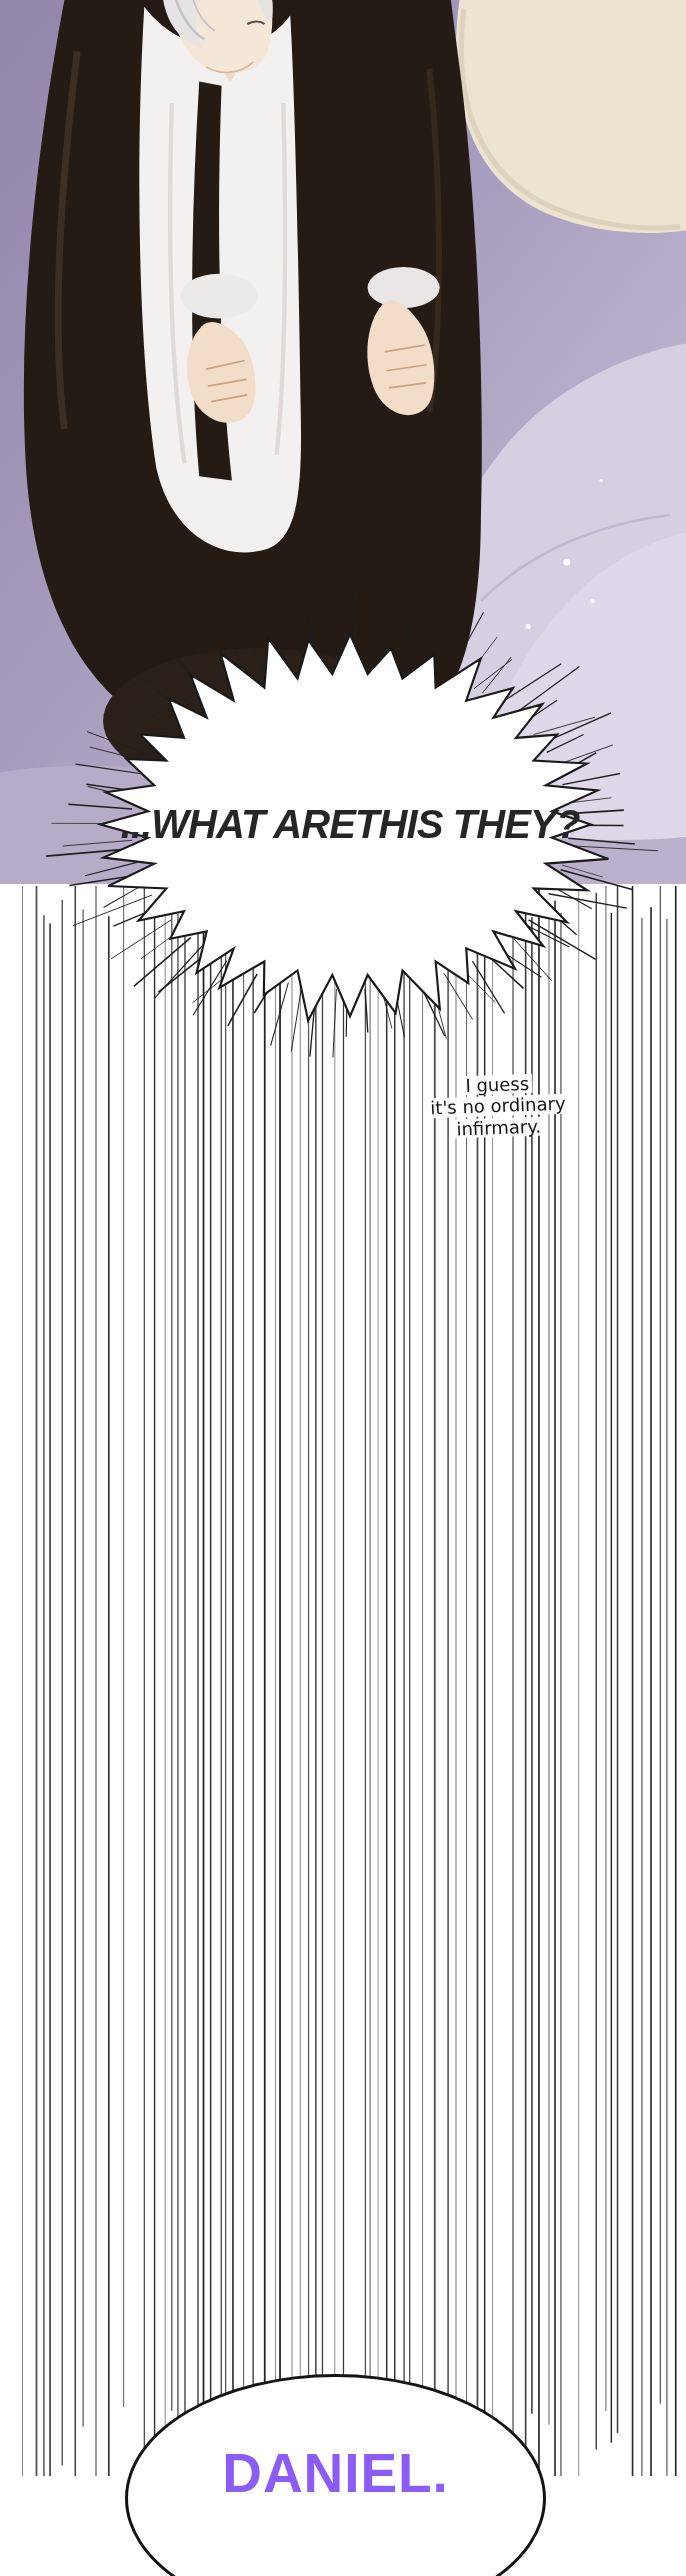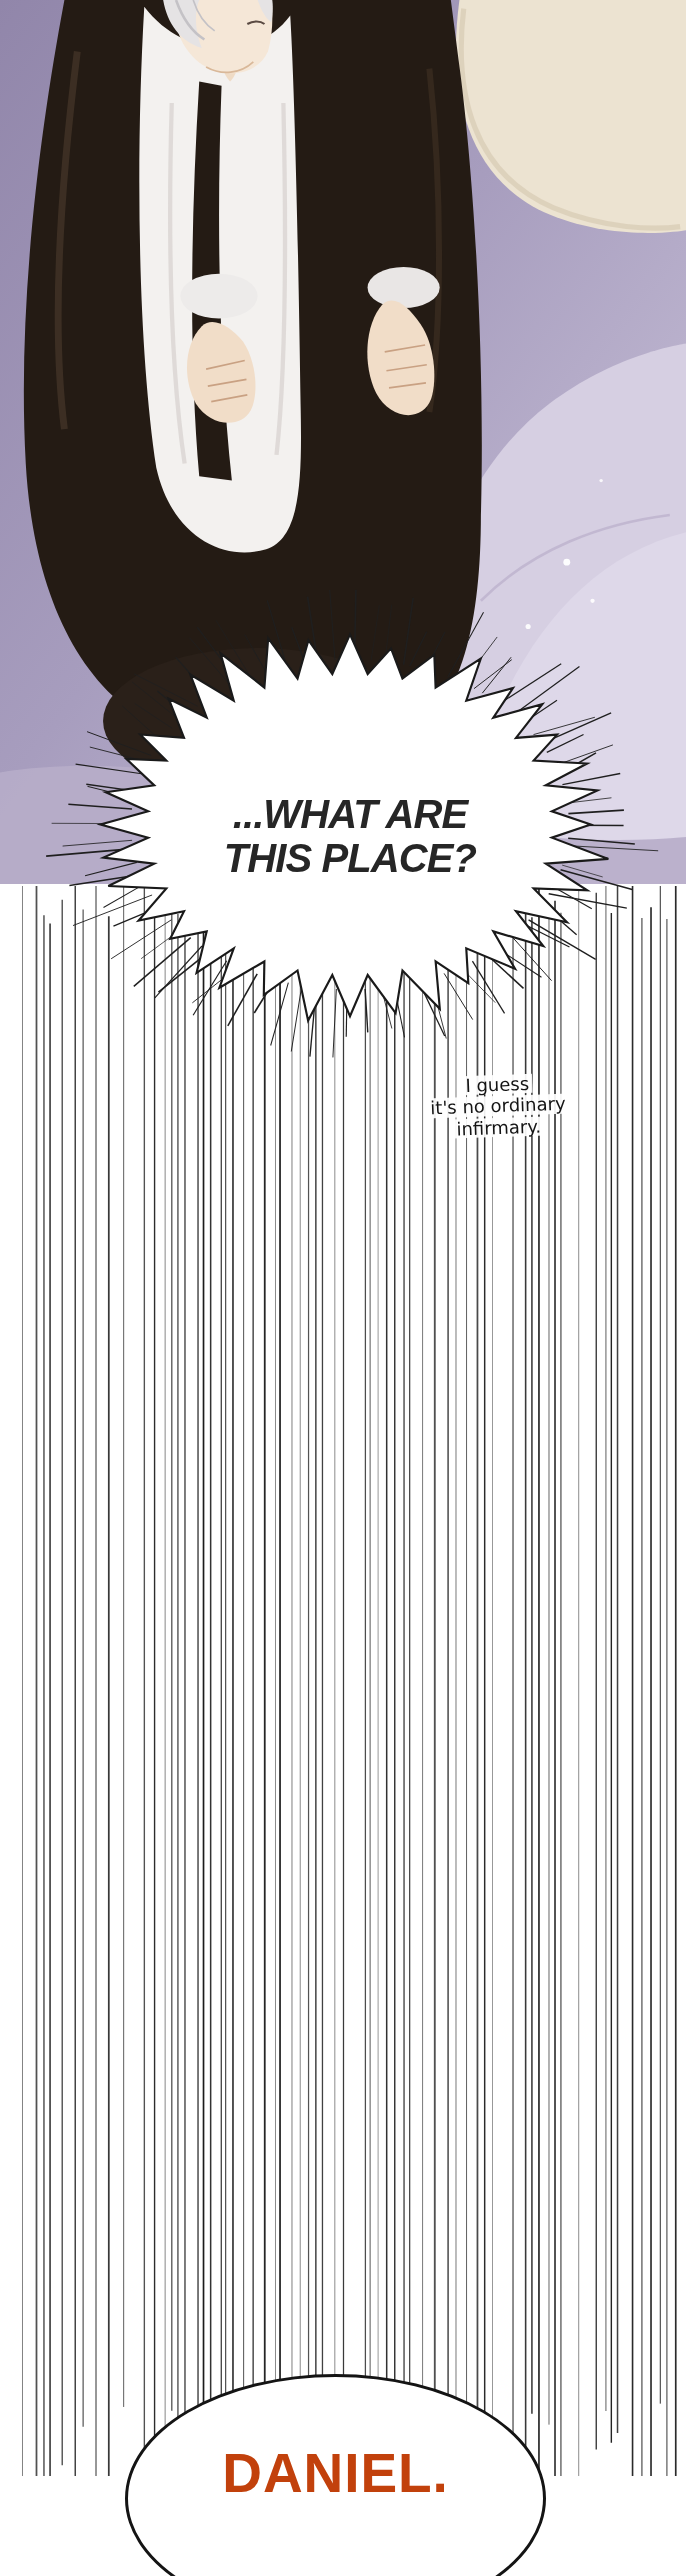--- a/index.html
+++ b/index.html
@@ -10,39 +10,39 @@
   .art-panel{position:absolute;left:0;top:0;width:687px;height:884px;overflow:hidden;}
   .art-panel svg{display:block;width:100%;height:100%;}
 
   
   .speed-lines{position:absolute;left:0;top:886px;width:687px;height:1590px;}
   .speed-lines svg{display:block;width:100%;height:100%;}
 
   
   .speech-burst{position:absolute;left:22px;top:554px;width:656px;height:541px;}
   .speech-burst svg{position:absolute;left:0;top:0;width:100%;height:100%;}
-  .burst-text{position:absolute;left:0;top:12px;width:100%;height:100%;
-      display:flex;flex-direction:column;align-items:center;justify-content:center;
+  .burst-text{position:absolute;left:0;top:0;width:100%;height:100%;
+      display:flex;flex-direction:row;align-items:center;justify-content:center;
       font-weight:800;font-style:italic;font-size:40px;line-height:1.08;
       color:#262626;text-align:center;letter-spacing:-0.9px;}
   .burst-text span{display:block;white-space:nowrap;}
 
   
   .hand-note{position:absolute;left:402px;top:1073px;width:192px;text-align:center;
       transform:rotate(-2deg);font-family:"DejaVu Sans",sans-serif;font-size:18px;
       color:#141414;line-height:1.0;}
   .hand-note span{display:block;width:max-content;margin:1.7px auto;padding:0.9px 3.4px;
       background:rgba(255,255,255,0.92);}
 
   
   .daniel-bubble{position:absolute;left:125px;top:2374px;width:421px;height:249px;
       background:#ffffff;border:3.4px solid #141414;border-radius:50%;
       display:flex;align-items:center;justify-content:center;padding-bottom:52px;
       box-sizing:border-box;}
-  .daniel-text{font-weight:800;font-size:55px;letter-spacing:0.9px;color:#c2410c;
+  .daniel-text{font-weight:800;font-size:55px;letter-spacing:0.9px;color:#8b5cf6;
       font-family:"Liberation Sans",sans-serif;}
 </style>
 </head>
 <body>
 
 <div class="page">
 
   <div class="art-panel">
     <svg viewBox="0 0 800 1030" preserveAspectRatio="none">
       <defs>
@@ -255,21 +255,21 @@
         <line x1="611.2" y1="230.9" x2="654.0" y2="210.2" stroke="#1f1f1f" stroke-width="1.54"></line>
         <line x1="620.2" y1="246.6" x2="688.2" y2="222.3" stroke="#1f1f1f" stroke-width="1.05"></line>
         <line x1="624.9" y1="256.5" x2="668.5" y2="231.6" stroke="#1f1f1f" stroke-width="1.83"></line>
         <line x1="629.4" y1="268.5" x2="696.7" y2="255.6" stroke="#1f1f1f" stroke-width="1.65"></line>
         <line x1="634.8" y1="290.0" x2="686.5" y2="283.9" stroke="#1f1f1f" stroke-width="0.92"></line>
         <line x1="636.4" y1="302.3" x2="701.0" y2="298.2" stroke="#1f1f1f" stroke-width="1.88"></line>
         <path d="M662.4,315.0 L617.1,330.3 L682.9,355.1 L610.0,360.6 L658.3,391.6 L595.9,389.4 L634.7,428.9 L575.3,415.9 L607.1,456.6 L548.9,439.5 L574.2,483.0 L517.4,459.2 L519.8,499.7 L481.7,474.5 L486.6,529.6 L443.1,485.0 L435.1,534.7 L402.6,490.3 L382.0,538.3 L361.4,490.3 L333.2,543.3 L320.9,485.0 L281.6,513.4 L282.3,474.5 L229.9,505.1 L246.6,459.2 L203.3,487.8 L215.1,439.5 L172.6,448.1 L188.7,415.9 L135.8,426.9 L168.1,389.4 L100.5,386.6 L154.0,360.6 L94.8,353.5 L146.9,330.3 L91.4,315.0 L146.9,299.7 L97.6,277.5 L154.0,269.4 L121.5,238.6 L168.1,240.6 L137.7,210.1 L188.7,214.1 L170.8,168.5 L215.1,190.5 L196.0,140.3 L246.6,170.8 L231.1,115.4 L282.3,155.5 L286.7,98.0 L320.9,145.0 L333.6,100.4 L361.4,139.7 L382.0,93.6 L402.6,139.7 L429.8,109.9 L443.1,145.0 L480.2,117.3 L481.7,155.5 L534.3,121.8 L517.4,170.8 L571.8,156.0 L548.9,190.5 L606.0,174.9 L575.3,214.1 L623.2,210.3 L595.9,240.6 L658.1,244.0 L610.0,269.4 L670.2,275.4 L617.1,299.7 Z" fill="#ffffff" stroke="#1a1a1a" stroke-width="2.5" stroke-linejoin="miter"></path>
       </svg>
     <div class="burst-text">
       <span>...WHAT ARE</span>
-      <span>THIS PLACE?</span>
+      <span>THIS THEY?</span>
     </div>
   </div>
 
   <div class="hand-note">
     <span>I guess</span>
     <span>it's no ordinary</span>
     <span>infirmary.</span>
   </div>
 
   <div class="daniel-bubble">

